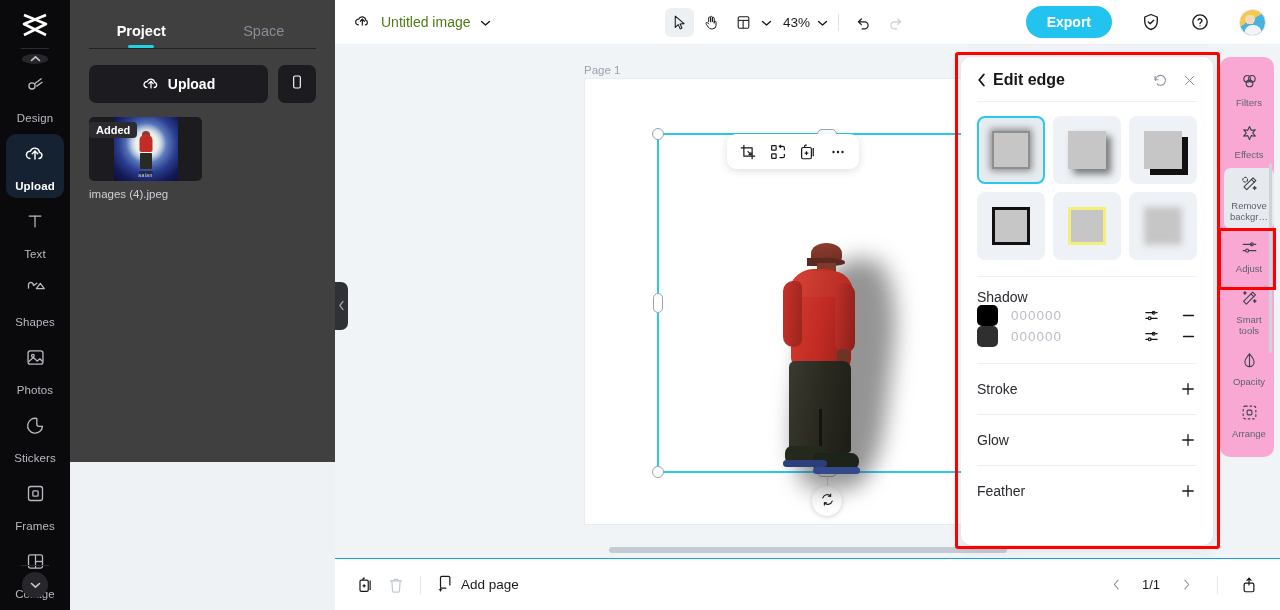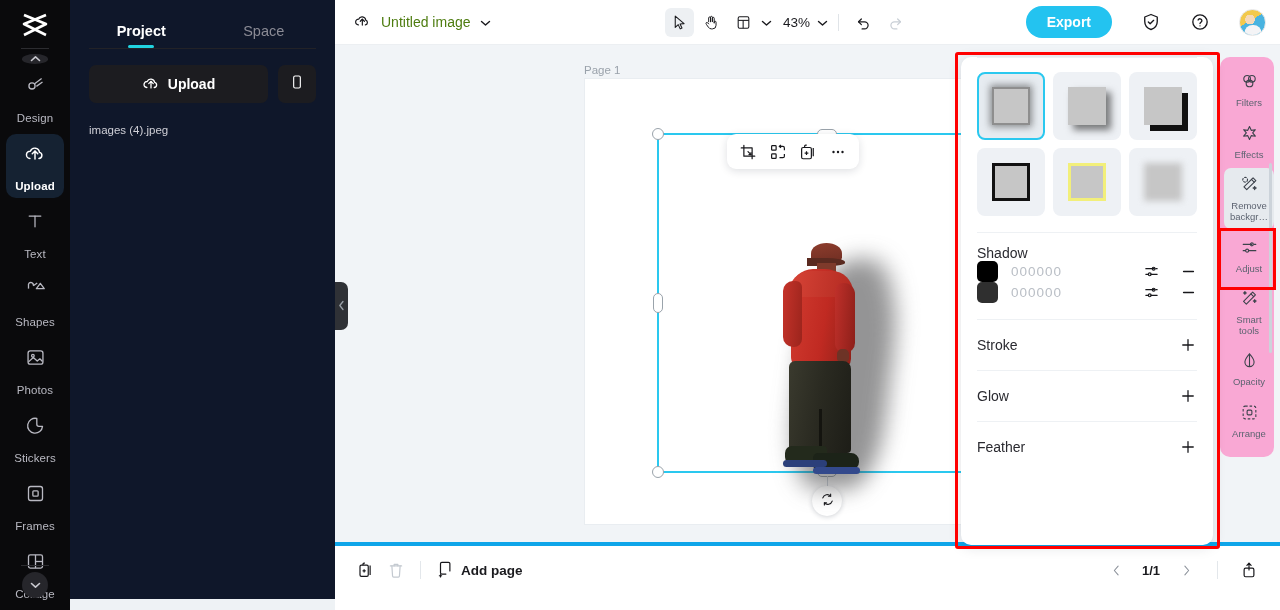--- a/index.html
+++ b/index.html
@@ -30,21 +30,21 @@
     margin-bottom: 4px; cursor: pointer;
   }
   .rail-item .ic { height: 24px; display: flex; align-items: center; justify-content: center; }
   .rail-item .lb { font-size: 11.5px; color: #b9b9c2; letter-spacing: .1px; }
   .rail-item.active { background: #152232; }
   .rail-item.active .lb { color: #ffffff; font-weight: 600; }
   .rail-item.active .ic svg { stroke: #ffffff; }
   .rail-bottom { position: absolute; bottom: 10px; left: 0; width: 70px; display:flex; flex-direction:column; align-items:center; }
 
   
-  .panel { width: 265px; flex: 0 0 265px; background: #0f172a; height: 599px; position: relative; }
+  .panel { width: 265px; flex: 0 0 265px; background: #404040; height: 462px; position: relative; }
   .panel-tabs { display: flex; padding: 0 10px; height: 48px; align-items: flex-end; }
   .ptab {
     flex: 1; text-align: center; padding-bottom: 9px; font-size: 14.5px;
     color: #8b8b95; cursor: pointer; position: relative;
   }
   .ptab.active { color: #ffffff; font-weight: bold; }
   .ptab.active::after {
     content: ""; position: absolute; bottom: 0; left: 50%; transform: translateX(-50%);
     width: 26px; height: 3px; background: #21d3e0; border-radius: 2px;
   }
@@ -174,22 +174,22 @@
     background: #2f3136; border-radius: 0 7px 7px 0; display: flex;
     align-items: center; justify-content: center; cursor: pointer; z-index: 8;
   }
   .hscroll {
     position: absolute; left: 274px; bottom: 5px; width: 398px; height: 6px;
     background: #c3cad2; border-radius: 3px;
   }
 
   
   .bottombar {
-    position: absolute; left: 0; right: 0; bottom: 16px; height: 52px; background: #fff;
-    border-top: 4px solid #0ea5e9; display: flex; align-items: center; padding: 0 16px; font-weight: bold;
+    position: absolute; left: 0; right: 0; bottom: 0; height: 52px; background: #fff;
+    border-top: 1px solid #0ea5e9; display: flex; align-items: center; padding: 0 16px;
   }
   .bbtn { width: 30px; height: 30px; display: flex; align-items: center; justify-content: center; border-radius: 5px; cursor: pointer; }
   .bsep { width: 1px; height: 18px; background: #e3e7eb; margin: 0 9px; }
   .addpage { display: flex; align-items: center; gap: 7px; font-size: 13.5px; color: #1a1a1e; cursor: pointer; padding: 4px 6px; border-radius: 5px; }
   .bb-right { margin-left: auto; display: flex; align-items: center; gap: 7px; }
   .pagecount { font-size: 13px; color: #1a1a1e; min-width: 26px; text-align: center; }
 
   
   .edge-panel {
     position: absolute; right: 67px; top: 57px; width: 252px; height: 488px;
@@ -384,20 +384,31 @@
         <span>
           <svg width="16" height="16" viewBox="0 0 24 24" fill="none" stroke="#fff" stroke-width="1.7" stroke-linejoin="round">
               <rect x="7" y="3" width="10" height="18" rx="2.2"></rect>
             </svg>
         </span>
       </div>
     </div>
 
     <div class="assets">
       <div class="asset">
+        <div class="asset-thumb">
+          <div class="asset-img">
+            <div class="moonglow"></div>
+            <div class="fig-head"></div>
+            <div class="fig-shirt"></div>
+            <div class="fig-pants"></div>
+            <div class="fig-shoes"></div>
+            <div class="txt">aalan</div>
+          </div>
+          <div class="added-badge">Added</div>
+        </div>
         <div class="asset-name">images (4).jpeg</div>
       </div>
     </div>
   </div>
 
   <div class="main">
 
     <div class="topbar">
       <div class="doc-left">
         <span>
@@ -563,20 +574,42 @@
           <svg width="7" height="11" viewBox="0 0 7 11" fill="none" stroke="#9aa0a8">
               <path d="M5 1.5 L1.8 5.5 L5 9.5" stroke-width="1.3" stroke-linecap="round" stroke-linejoin="round"></path>
             </svg>
         </span>
       </div>
 
       <div class="hscroll"></div>
     </div>
 
     <div class="edge-panel">
+      <div class="edge-head">
+        <span class="icon-btn">
+          <svg width="9" height="14" viewBox="0 0 9 14" fill="none" stroke="#17171b">
+              <path d="M6.8 1.5 L2.2 7 L6.8 12.5" stroke-width="1.9" stroke-linecap="round" stroke-linejoin="round"></path>
+            </svg>
+        </span>
+        <span class="edge-title">Edit edge</span>
+        <span class="edge-head-right">
+          <span class="icon-btn">
+            <svg width="17" height="17" viewBox="0 0 24 24" fill="none" stroke="#8a9099" stroke-width="1.6" stroke-linecap="round" stroke-linejoin="round">
+                <path d="M5 11.8a7 7 0 1 1 2.2 5"></path>
+                <path d="M4.3 6.5v4.5h4.5"></path>
+              </svg>
+          </span>
+          <span class="icon-btn">
+            <svg width="15" height="15" viewBox="0 0 24 24" fill="none" stroke="#8a9099" stroke-width="1.6" stroke-linecap="round">
+                <path d="M5.5 5.5 L18.5 18.5"></path>
+                <path d="M18.5 5.5 L5.5 18.5"></path>
+              </svg>
+          </span>
+        </span>
+      </div>
       <div class="edge-hr"></div>
 
       <div class="preset-grid">
         <div class="preset active">
             <div class="sw p1"></div>
           </div>
         <div class="preset">
             <div class="sw p2"></div>
           </div>
         <div class="preset">

